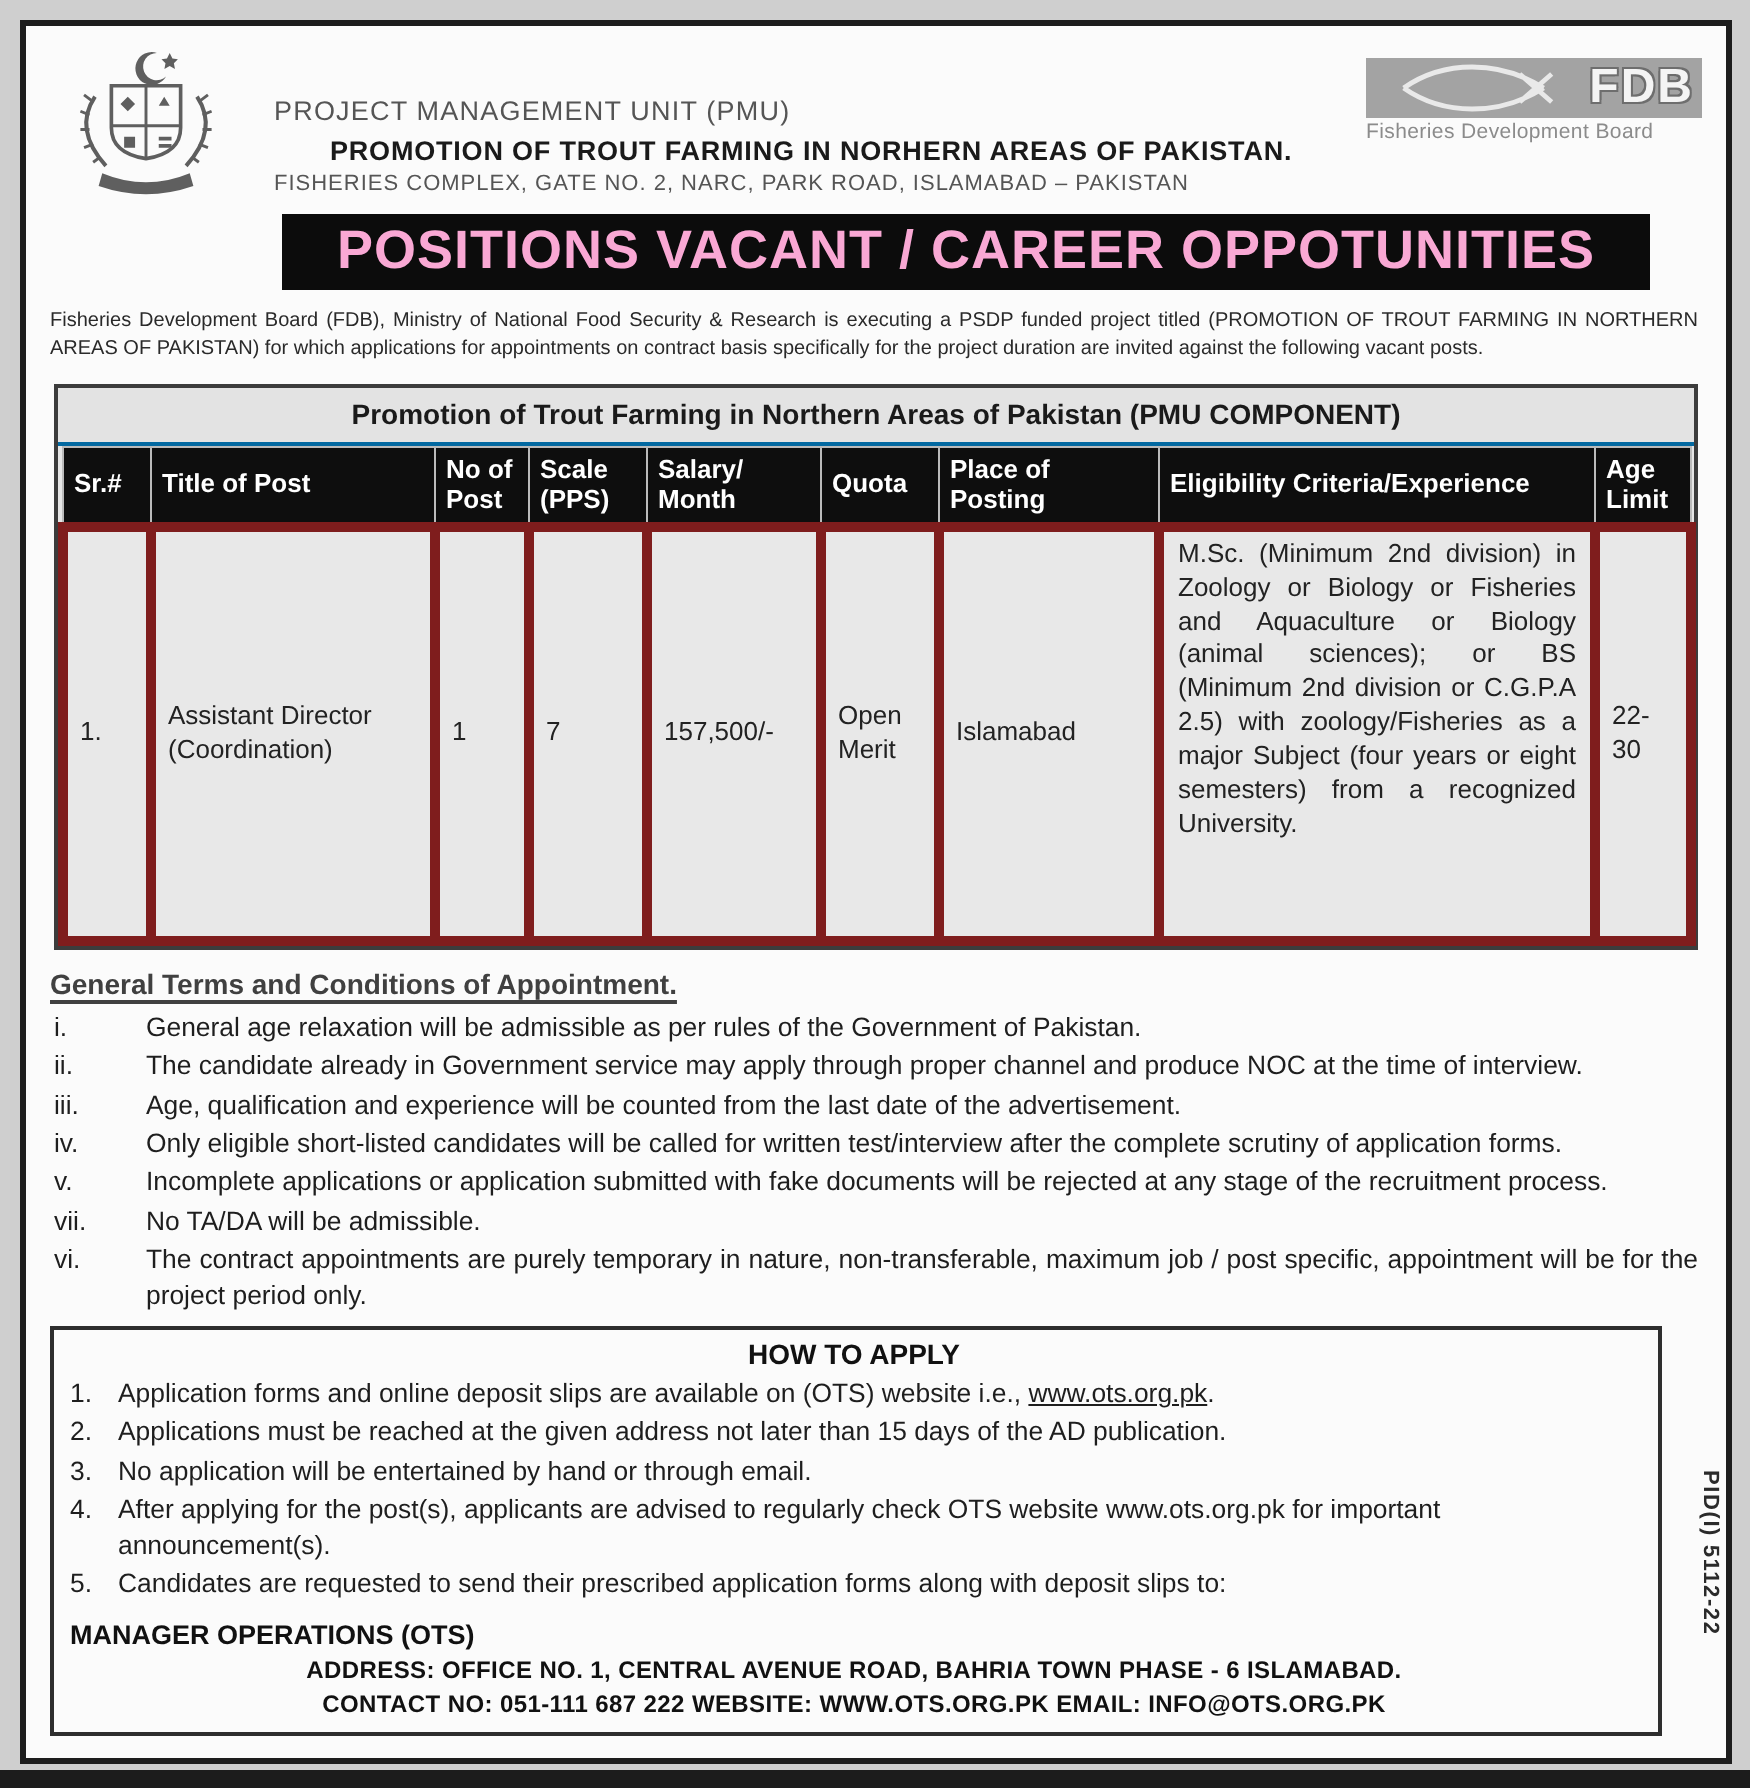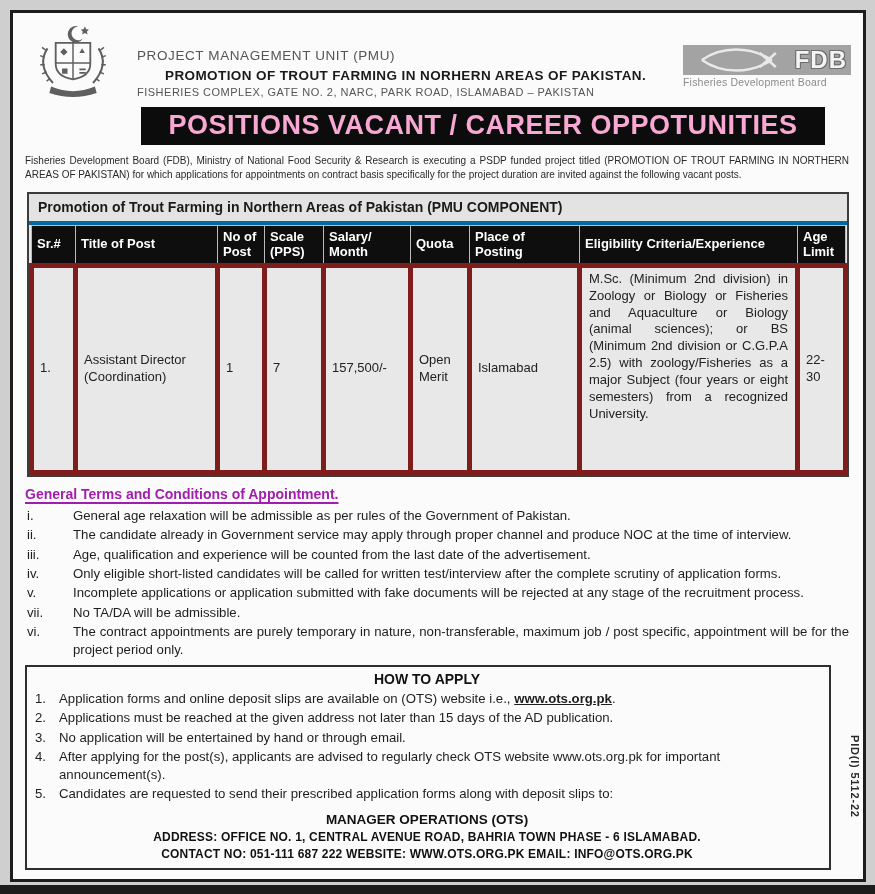--- a/index.html
+++ b/index.html
@@ -24,21 +24,21 @@
     position:absolute;left:0;right:0;bottom:0;height:9px;
     background:#1c1c1c;
   }
   
   .hdr{display:flex;align-items:flex-start;margin-top:2px;}
   .emblem{width:100px;flex:0 0 100px;display:flex;justify-content:center;}
   .hdr-text{flex:1;padding-left:14px;padding-top:6px;line-height:1.45;margin-top:19px;}
   .hdr-line1{font-size:13.5px;color:#555;letter-spacing:.6px;}
   .hdr-line2{font-size:13.5px;color:#1a1a1a;font-weight:bold;letter-spacing:.4px;padding-left:28px;}
   .hdr-line3{font-size:11px;color:#555;letter-spacing:.5px;}
-  .fdb{flex:0 0 168px;margin-top:24px;}
+  .fdb{flex:0 0 168px;margin-top:8px;}
   .fdb-box{
     background:#a3a3a3;height:30px;display:flex;align-items:center;
     padding:0 4px 0 6px;box-sizing:border-box;
   }
   .fdb-box svg{flex:1;}
   .fdb-label{
     font-size:24px;font-weight:bold;color:#f4f4f4;letter-spacing:1px;
     text-shadow:1px 1px 0 #6e6e6e,-1px -1px 0 #6e6e6e,1px -1px 0 #6e6e6e,-1px 1px 0 #6e6e6e;
   }
   .fdb-caption{font-size:10.5px;color:#8b8b8b;margin-top:1px;white-space:nowrap;letter-spacing:.2px;}
@@ -50,50 +50,50 @@
     padding:3px 4px 4px;letter-spacing:.5px;
   }
   
   .intro{
     margin:9px 2px 0 2px;font-size:10px;line-height:1.43;text-align:justify;color:#2a2a2a;
   }
   
   .tablebox{margin:9px 2px 0 4px;border:2px solid #3c3c3c;background:#e6e6e6;}
   .table-title{
     font-size:14px;font-weight:bold;padding:5px 9px 6px;color:#1a1a1a;
-    background:#e3e3e3;border-bottom:4px solid #0369a1;
+    background:#e3e3e3;border-bottom:2px solid #0369a1;text-align:center;
   }
   table{border-collapse:collapse;width:100%;table-layout:fixed;}
   th{
     background:#0e0e0e;color:#fff;font-size:13px;font-weight:bold;
     text-align:left;padding:3px 5px;border:1px solid #bbb;line-height:1.2;vertical-align:middle;
   }
   td{
     background:#e8e8e8;border:5px solid #7f1d1d;font-size:13px;
     padding:4px 6px;vertical-align:middle;color:#222;line-height:1.3;
   }
   td.elig{ text-align:justify; vertical-align:top; padding:3px 7px; height:196px;}
   
   .terms-head{
-    margin:9px 0 5px 2px;font-size:14px;font-weight:bold;color:#a21caf;
+    margin:9px 0 5px 2px;font-size:14px;font-weight:bold;color:#404040;
     text-decoration:underline;text-decoration-thickness:2px;text-underline-offset:3px;
   }
   .term{display:grid;grid-template-columns:48px 1fr;font-size:13.2px;line-height:1.32;
     text-align:justify;color:#1e1e1e;margin:0 2px 2px 2px;}
   .term .n{padding-left:2px;}
   
   .apply{
     margin:7px 20px 0 2px;border:2px solid #2e2e2e;padding:3px 10px 7px 8px;position:relative;
     background:#fbfbfb;
   }
   .apply-head{text-align:center;font-weight:bold;font-size:14px;margin:1px 0 3px;color:#111;}
   .aitem{display:grid;grid-template-columns:24px 1fr;font-size:13.2px;line-height:1.38;
     text-align:left;color:#1e1e1e;margin-bottom:1px;}
-  .link{text-decoration:underline;font-weight:bold;}
-  .manager{ text-align:center;font-weight:bold;font-size:13.5px;margin-top:9px;color:#111;}
+  .link{text-decoration:underline;}
+  .manager{ font-weight:bold;font-size:13.5px;margin-top:9px;color:#111;}
   .addr{ text-align:center;font-weight:bold;font-size:12px;margin-top:3px;color:#111;letter-spacing:.2px;}
   
   .pid{
     position:absolute;right:2px;top:722px;
     writing-mode:vertical-rl;
     font-size:11px;font-weight:bold;color:#2a2a2a;letter-spacing:.8px;
   }
 </style>
 </head>
 <body>

